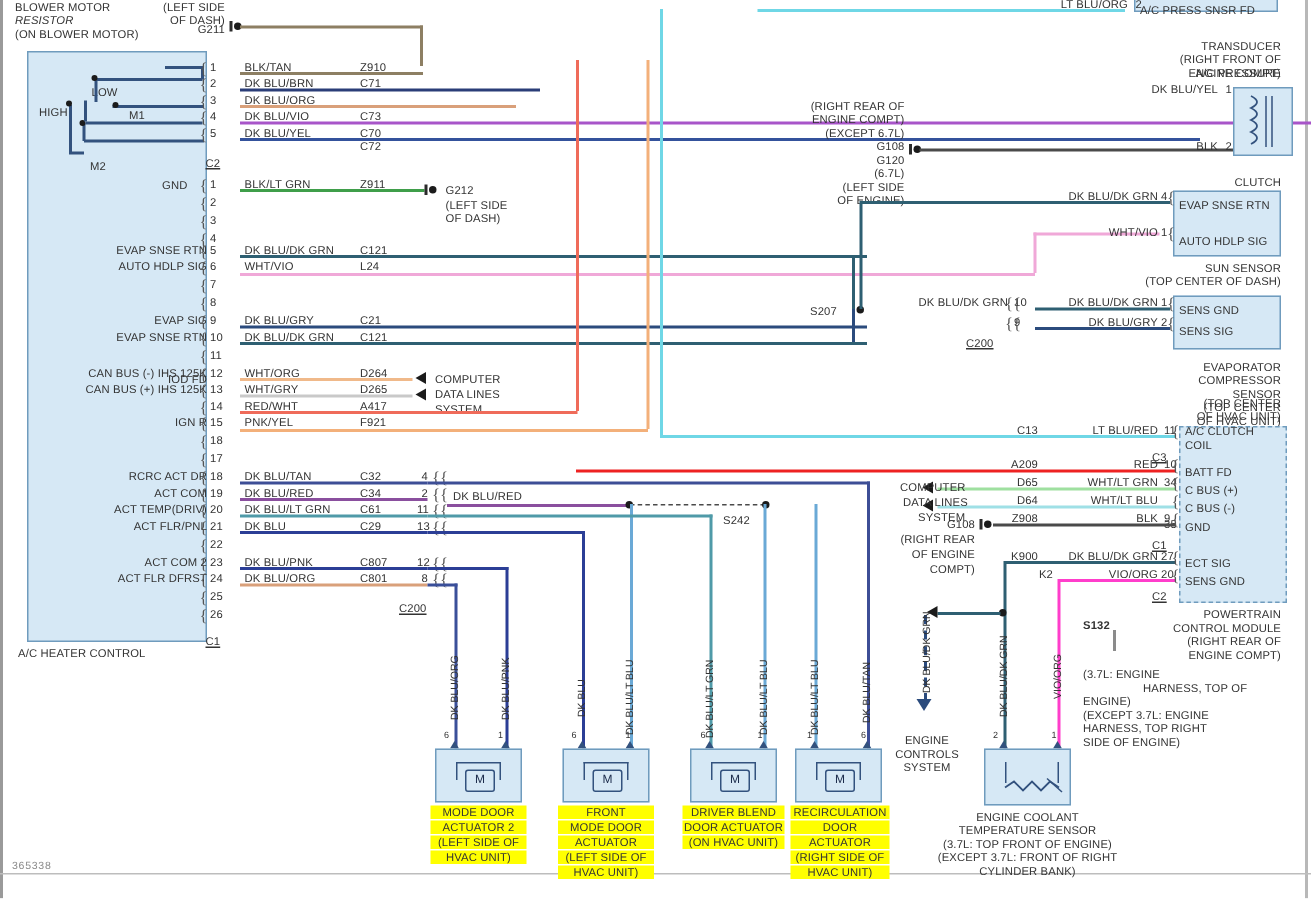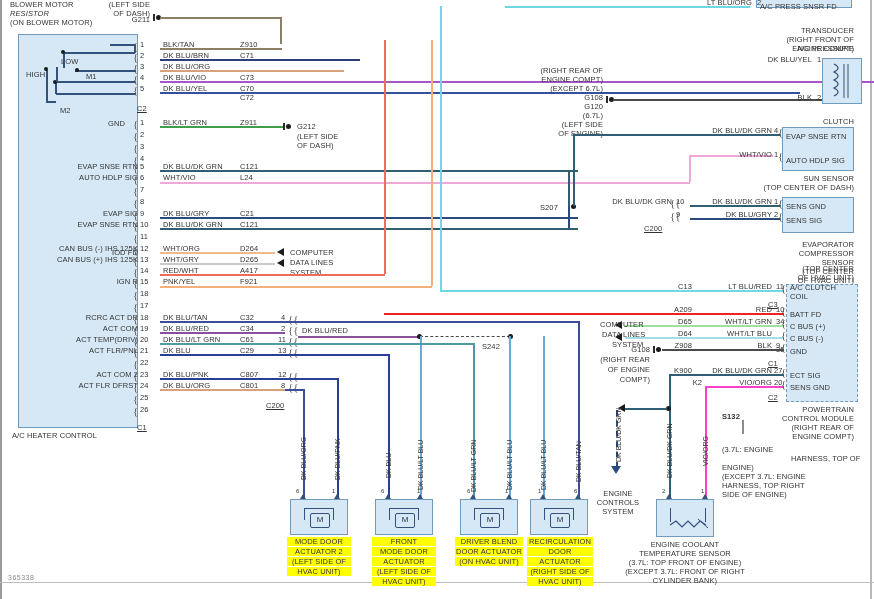--- a/index.html
+++ b/index.html
@@ -547,21 +547,21 @@
   <line x1="30" y1="2" x2="40" y2="11" stroke="#33527e" stroke-width="1"></line>
  </svg>
  <div class="txt c" style="left:634px;top:540px;width:102px;">ENGINE COOLANT</div>
  <div class="txt c" style="left:634px;top:549px;width:102px;">TEMPERATURE SENSOR</div>
  <div class="txt c" style="left:620px;top:558px;width:130px;">(3.7L: TOP FRONT OF ENGINE)</div>
  <div class="txt c" style="left:620px;top:567px;width:130px;">(EXCEPT 3.7L: FRONT OF RIGHT</div>
  <div class="txt c" style="left:620px;top:576px;width:130px;">CYLINDER BANK)</div>
 
  <div class="txt" style="left:722px;top:412px;font-weight:bold;">S132</div>
  <div class="txt" style="left:722px;top:445px;">(3.7L: ENGINE</div>
- <div class="txt" style="left:751px;top:454px;padding-left:40px;">HARNESS, TOP OF</div>
+ <div class="txt" style="left:722px;top:454px;padding-left:40px;">HARNESS, TOP OF</div>
  <div class="txt" style="left:722px;top:463px;">ENGINE)</div>
  <div class="txt" style="left:722px;top:472px;">(EXCEPT 3.7L: ENGINE</div>
  <div class="txt" style="left:722px;top:481px;">HARNESS, TOP RIGHT</div>
  <div class="txt" style="left:722px;top:490px;">SIDE OF ENGINE)</div>
  <div class="w wv" style="left:742px;top:420px;height:14px;background:#8b8b8b;"></div>
 
  <div class="idnum">365338</div>
 </div>
 
 </body></html>

